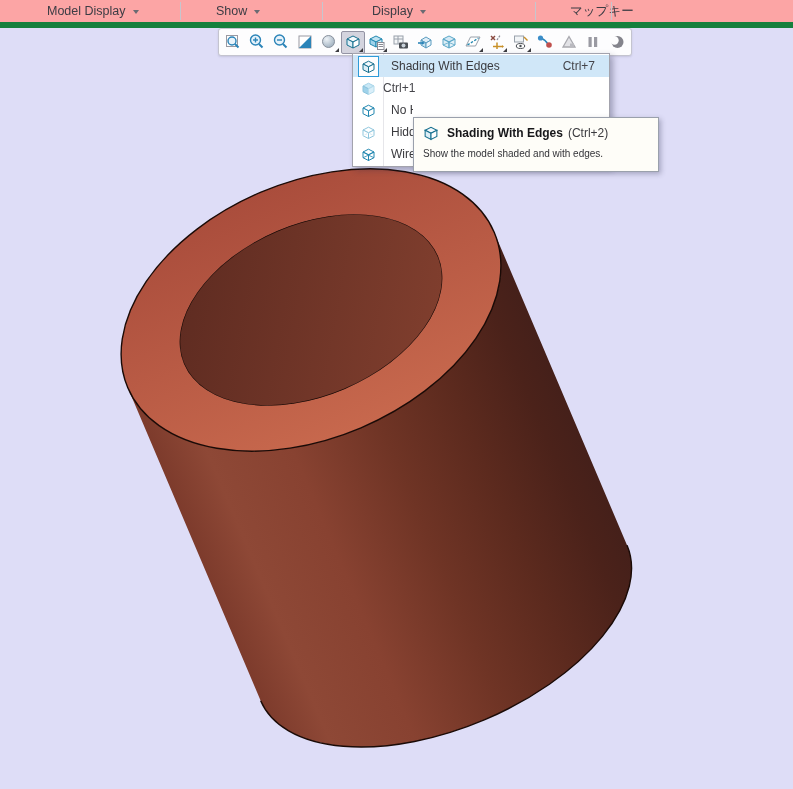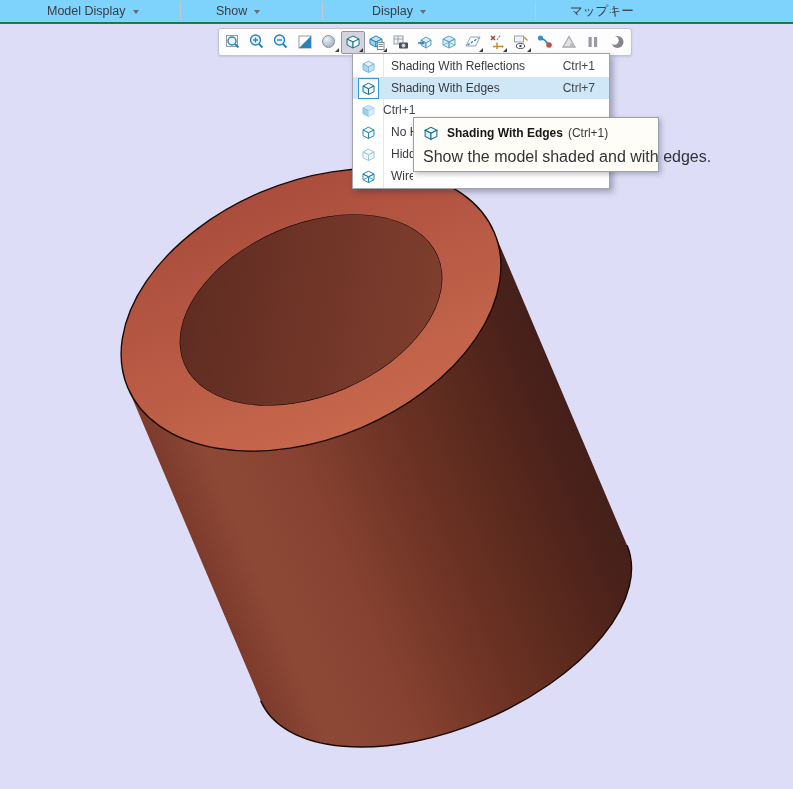--- a/index.html
+++ b/index.html
@@ -4,21 +4,21 @@
 <style>
   html,body{margin:0;padding:0;}
   body{
     width:793px;height:789px;position:relative;overflow:hidden;
     font-family:"Liberation Sans","DejaVu Sans",sans-serif;
     background:#deddf7;
   }
   
   .menubar{
     position:absolute;left:0;top:0;width:793px;height:22px;
-    background:#7dd3fc;border-bottom:2px solid #15803d;z-index:6;
+    background:#fca5a5;border-bottom:6px solid #15803d;z-index:6;
   }
   .mb-item{
     position:absolute;top:0;height:22px;line-height:21px;
     font-size:12.5px;color:#3c3c44;white-space:nowrap;cursor:default;
     display:flex;align-items:center;
   }
   .mb-caret{
     display:inline-block;width:0;height:0;margin-left:7px;margin-top:2px;
     border-left:3.5px solid transparent;border-right:3.5px solid transparent;
     border-top:4px solid #6a6a72;
@@ -72,21 +72,21 @@
   
   .tooltip{
     position:absolute;left:413px;top:117px;width:246px;height:55px;z-index:4;
     background:#fefdf8;border:1px solid #9aa0ac;box-sizing:border-box;
     box-shadow:2px 2px 5px rgba(40,40,70,.3);
     padding:7px 9px 0 9px;
   }
   .tt-title-row{display:flex;align-items:center;}
   .tt-title{font-size:12px;font-weight:bold;color:#17171a;margin-left:8px;white-space:nowrap;}
   .tt-short{font-size:12px;color:#3a3a3e;margin-left:5px;white-space:nowrap;}
-  .tt-desc{font-size:16px;color:#333338;margin-top:7px;white-space:nowrap;}
+  .tt-desc{font-size:10px;color:#333338;margin-top:7px;white-space:nowrap;}
 </style>
 </head>
 <body>
 
 <div class="canvas"></div>
 <svg class="model" width="793" height="789" viewBox="0 0 793 789">
   <defs>
     <linearGradient id="bodyGrad" gradientUnits="userSpaceOnUse" x1="-199" y1="0" x2="199" y2="0">
       <stop offset="0" stop-color="#7d3b2c"></stop>
       <stop offset="0.12" stop-color="#8e4836"></stop>
@@ -278,33 +278,20 @@
     <svg width="18" height="18" viewBox="0 0 18 18">
       <circle cx="9.5" cy="9" r="6" fill="#84848c"></circle>
       <circle cx="6.5" cy="7.5" r="4.2" fill="#fdfdfe"></circle>
     </svg>
   </button>
 </div>
 
 <div class="dd-menu">
   <div class="dd-gutter-line"></div>
 
-  <div class="dd-row">
-    <span class="dd-ic">
-        <span class="dd-icbox">
-      <svg width="15" height="15" viewBox="0 0 15 15">
-        <polygon points="2,5 7.5,2.2 13,5 7.5,7.8" fill="#dff2fa" stroke="#7fb8d4"></polygon>
-        <polygon points="2,5 7.5,7.8 7.5,13.5 2,10.7" fill="#a9d9ee" stroke="#7fb8d4"></polygon>
-        <polygon points="7.5,7.8 13,5 13,10.7 7.5,13.5" fill="#c3e6f4" stroke="#7fb8d4"></polygon>
-      </svg>
-    </span>
-      </span>
-    <span class="dd-label">Shading With Reflections</span>
-    <span class="dd-short">Ctrl+1</span>
-  </div>
 
   <div class="dd-row selected">
     <span class="dd-ic">
         <span class="dd-icbox">
       <svg width="15" height="15" viewBox="0 0 15 15">
         <polygon points="2,5 7.5,2.2 13,5 7.5,7.8" fill="#f4fafd" stroke="#17708f"></polygon>
         <polygon points="2,5 7.5,7.8 7.5,13.5 2,10.7" fill="#ddeef6" stroke="#17708f"></polygon>
         <polygon points="7.5,7.8 13,5 13,10.7 7.5,13.5" fill="#ffffff" stroke="#17708f"></polygon>
       </svg>
     </span>
@@ -369,16 +356,16 @@
 </div>
 
 <div class="tooltip">
   <div class="tt-title-row">
     <svg width="16" height="16" viewBox="0 0 15 15">
       <polygon points="2,5 7.5,2.2 13,5 7.5,7.8" fill="#f4fafd" stroke="#17708f"></polygon>
       <polygon points="2,5 7.5,7.8 7.5,13.5 2,10.7" fill="#ddeef6" stroke="#17708f"></polygon>
       <polygon points="7.5,7.8 13,5 13,10.7 7.5,13.5" fill="#ffffff" stroke="#17708f"></polygon>
     </svg>
     <span class="tt-title">Shading With Edges</span>
-    <span class="tt-short">(Ctrl+1)</span>
+    <span class="tt-short">(Ctrl+2)</span>
   </div>
   <div class="tt-desc">Show the model shaded and with edges.</div>
 </div>
 
 </body></html>

